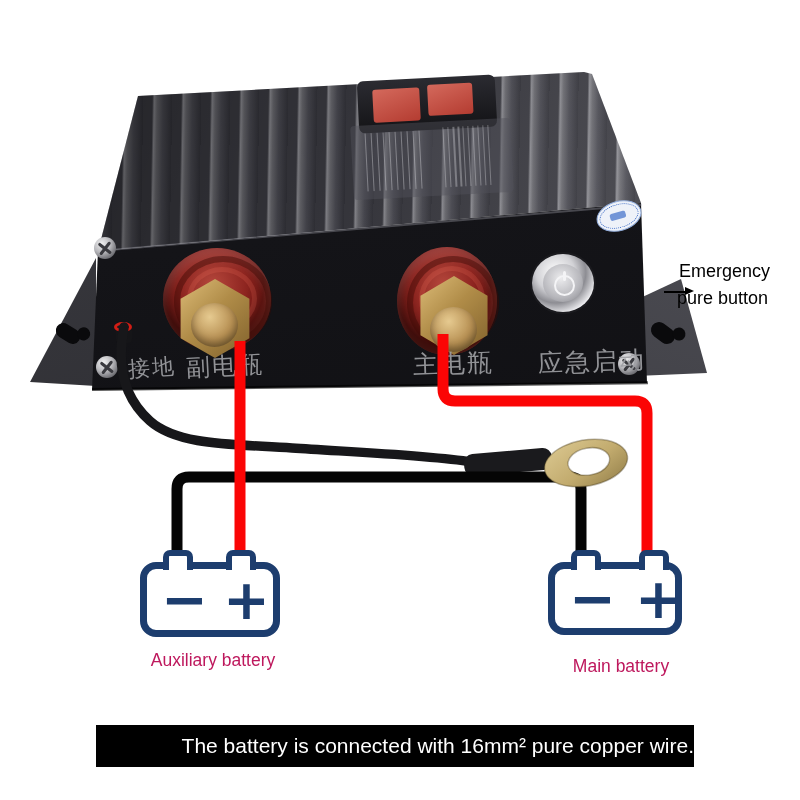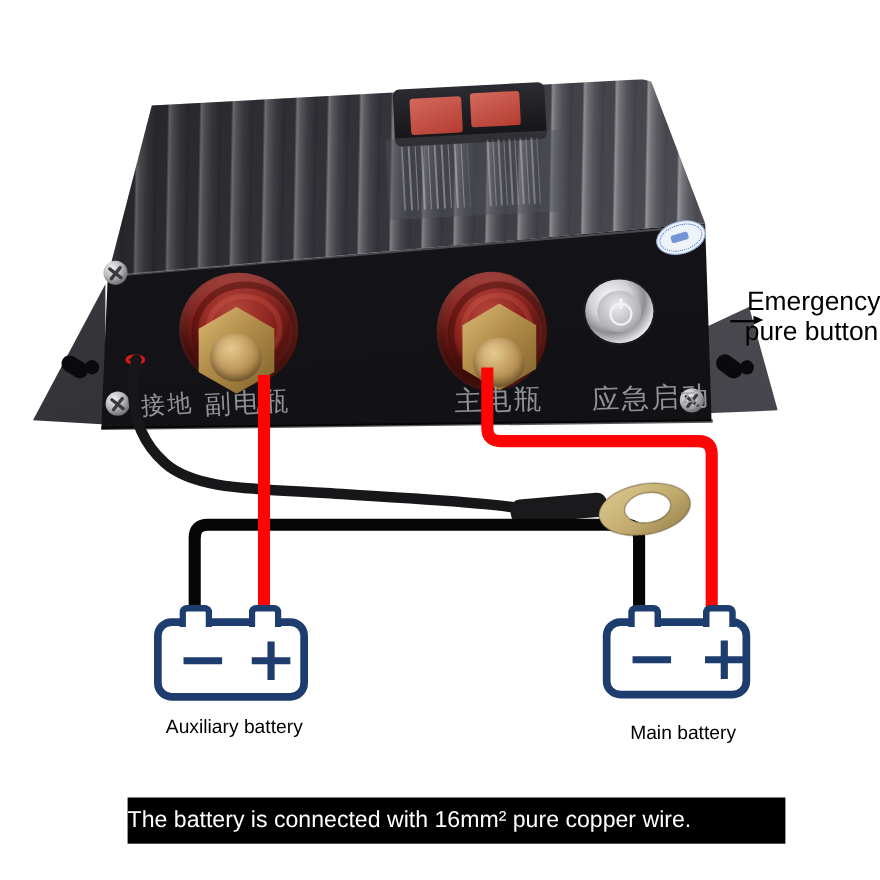--- a/index.html
+++ b/index.html
@@ -95,30 +95,30 @@
   
   .cn{position:absolute;color:#9fa0a4;opacity:.9;letter-spacing:2px;z-index:4;
       font-family:"Liberation Sans",sans-serif;}
 
   
   .battery{border:7px solid #1d3d6e;border-radius:16px;background:#fff;box-sizing:border-box;z-index:6;}
   .tab{position:absolute;top:-19px;width:30px;height:20px;border:6px solid #1d3d6e;border-bottom:none;
     border-radius:7px 7px 0 0;background:#fff;box-sizing:border-box;}
   .sign{position:absolute;color:#1d3d6e;font-weight:bold;font-family:"DejaVu Sans",sans-serif;
     font-size:56px;line-height:0;top:31px;}
-  .batt-label{position:absolute;color:#000000;font-size:17.5px;text-align:center;z-index:6;}
-
-  
-  .emg{position:absolute;color:#000;font-size:24px;z-index:6;}
+  .batt-label{position:absolute;color:#be185d;font-size:17.5px;text-align:center;z-index:6;}
+
+  
+  .emg{position:absolute;color:#000;font-size:18px;z-index:6;}
   .arrow-line{left:664px;top:291px;width:22px;height:2.2px;background:#000;z-index:6;}
   .arrow-line:after{content:"";position:absolute;right:-8px;top:-3.6px;width:0;height:0;
     border-left:9px solid #000;border-top:4.6px solid transparent;border-bottom:4.6px solid transparent;}
 
-  .footer{left:116px;top:725px;width:598px;height:42px;background:#000;color:#fff;
-    font-size:21px;line-height:42px;text-align:left;z-index:6;}
+  .footer{left:96px;top:725px;width:598px;height:42px;background:#000;color:#fff;
+    font-size:21px;line-height:42px;text-align:right;z-index:6;}
 
   svg.wires{position:absolute;left:0;top:0;z-index:5;}
 </style>
 </head>
 <body>
 
 <div id="stage">
 
   <div class="abs flange-left"></div>
   <div class="abs flange-right"></div>

